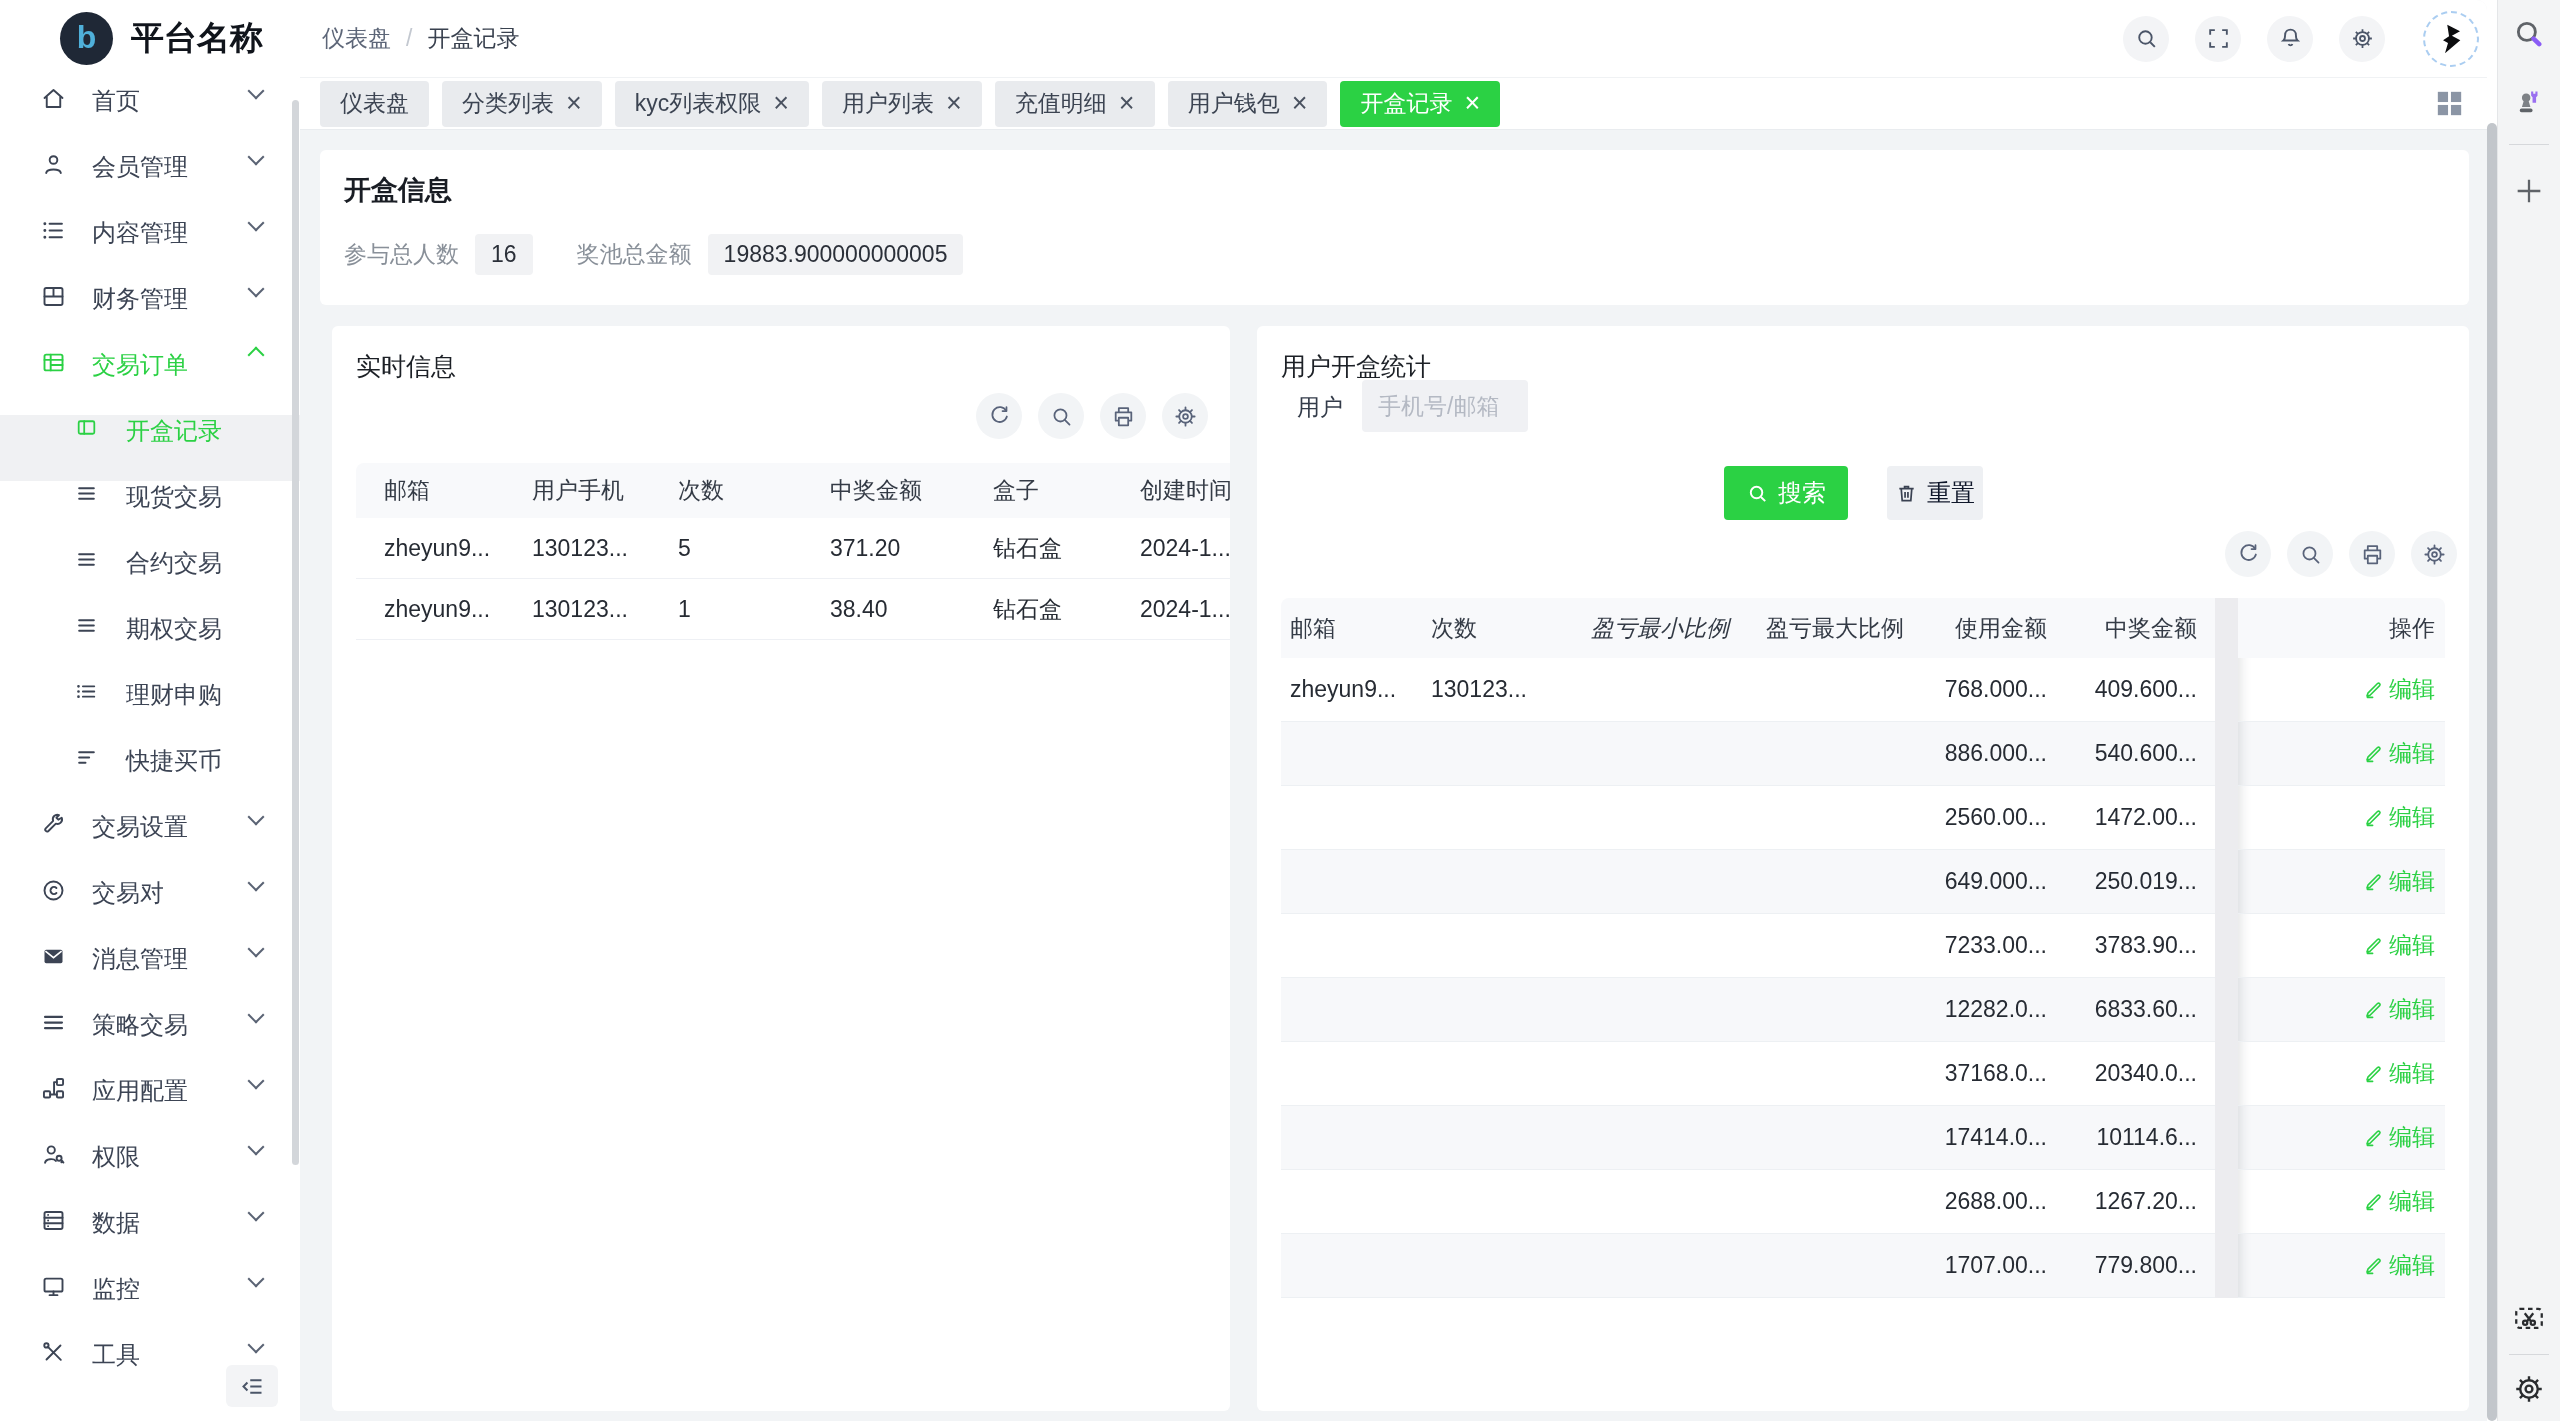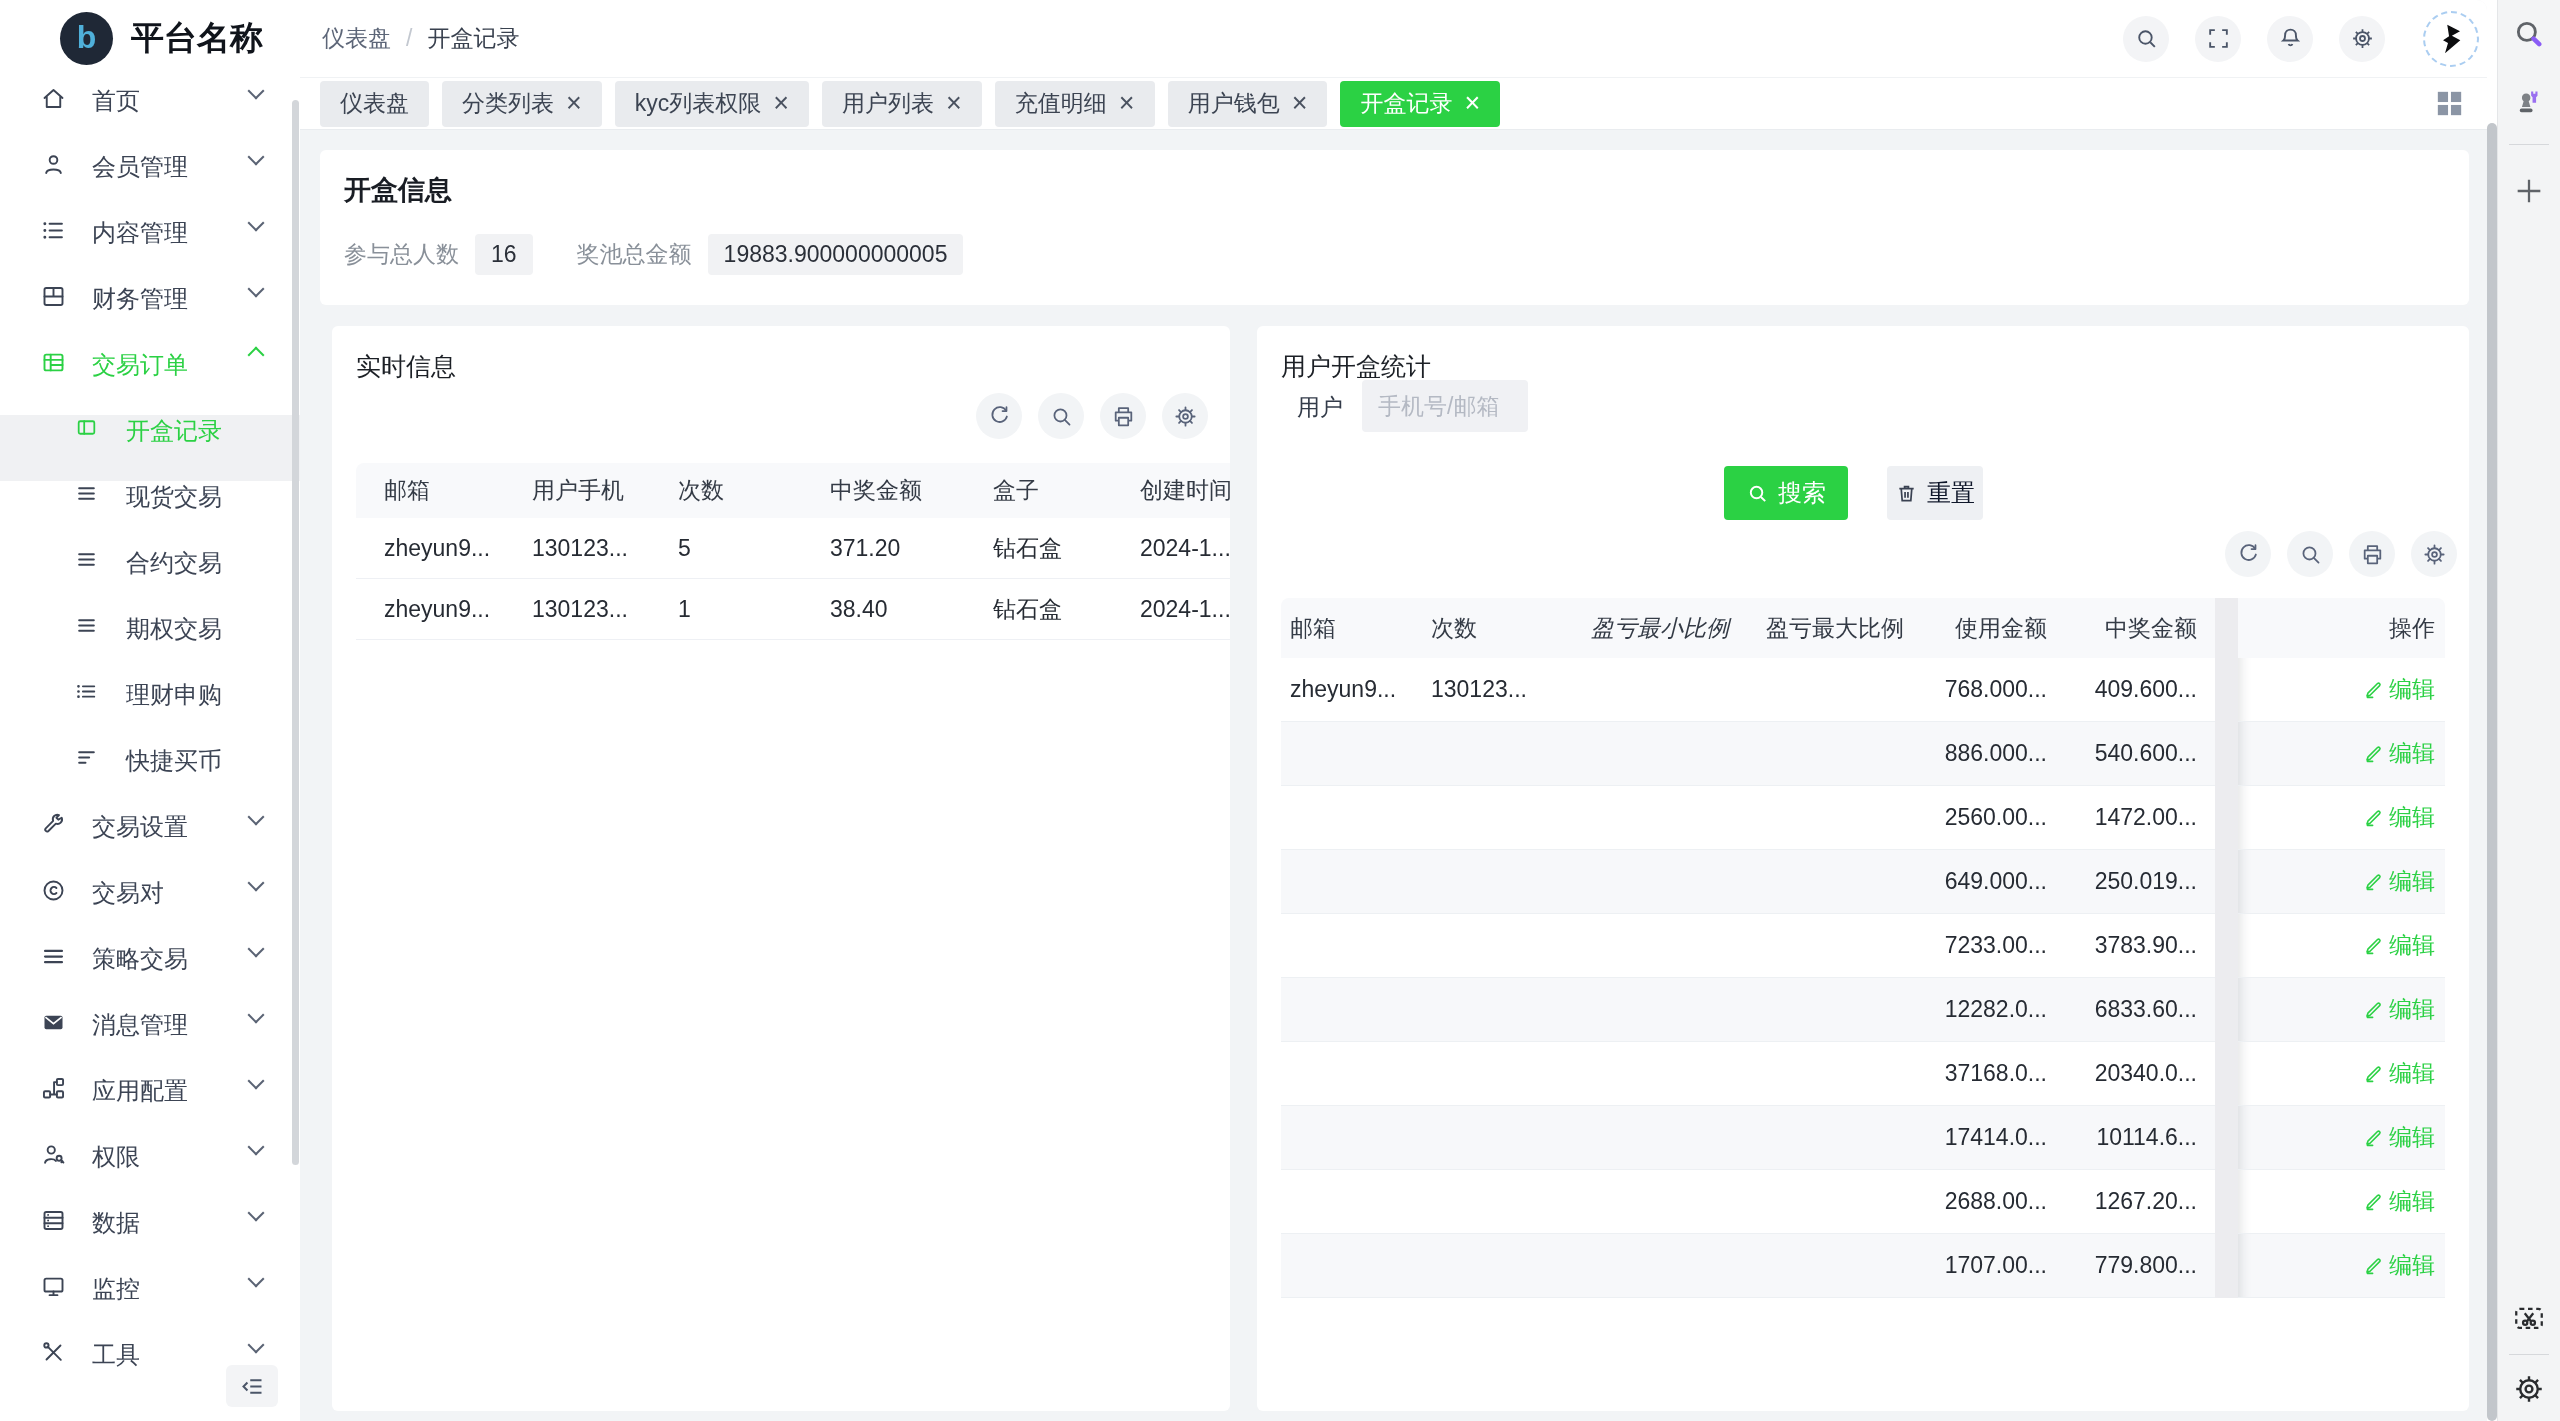--- a/index.html
+++ b/index.html
@@ -199,32 +199,32 @@
         </div>
         <div class="side-item level1">
           <span class="icon"><svg viewBox="0 0 24 24" fill="none" stroke="currentColor" stroke-width="1.7" stroke-linecap="round" stroke-linejoin="round">
               <circle cx="12" cy="12" r="8"></circle>
               <path d="M14.6 9.8a3.1 3.1 0 1 0 0 4.4"></path>
             </svg></span>
           <span class="label">交易对</span>
           <span class="chev "></span>
         </div>
         <div class="side-item level1">
-          <span class="icon"><svg viewBox="0 0 24 24" fill="none" stroke="currentColor" stroke-width="2" stroke-linecap="round" stroke-linejoin="round">
-              <path d="M4.5 7h15M4.5 12h15M4.5 17h15"></path>
-            </svg></span>
-          <span class="label">策略交易</span>
-          <span class="chev "></span>
-        </div>
-        <div class="side-item level1">
           <span class="icon"><svg viewBox="0 0 24 24">
               <rect x="4" y="6" width="16" height="12" rx="1.5" fill="currentColor"></rect>
               <path d="M4.8 7.2 12 13l7.2-5.8" stroke="#fff" stroke-width="1.5" fill="none"></path>
             </svg></span>
           <span class="label">消息管理</span>
+          <span class="chev "></span>
+        </div>
+        <div class="side-item level1">
+          <span class="icon"><svg viewBox="0 0 24 24" fill="none" stroke="currentColor" stroke-width="2" stroke-linecap="round" stroke-linejoin="round">
+              <path d="M4.5 7h15M4.5 12h15M4.5 17h15"></path>
+            </svg></span>
+          <span class="label">策略交易</span>
           <span class="chev "></span>
         </div>
         <div class="side-item level1">
           <span class="icon"><svg viewBox="0 0 24 24" fill="none" stroke="currentColor" stroke-width="1.7" stroke-linecap="round" stroke-linejoin="round">
               <rect x="3.5" y="14.5" width="5.5" height="5.5" rx="1"></rect>
               <rect x="15" y="3.5" width="5.5" height="5.5" rx="1"></rect>
               <rect x="15" y="14.5" width="5.5" height="5.5" rx="1"></rect>
               <path d="M9 17.3h3.5V6.3H15M12.5 17.3H15"></path>
             </svg></span>
           <span class="label">应用配置</span>

